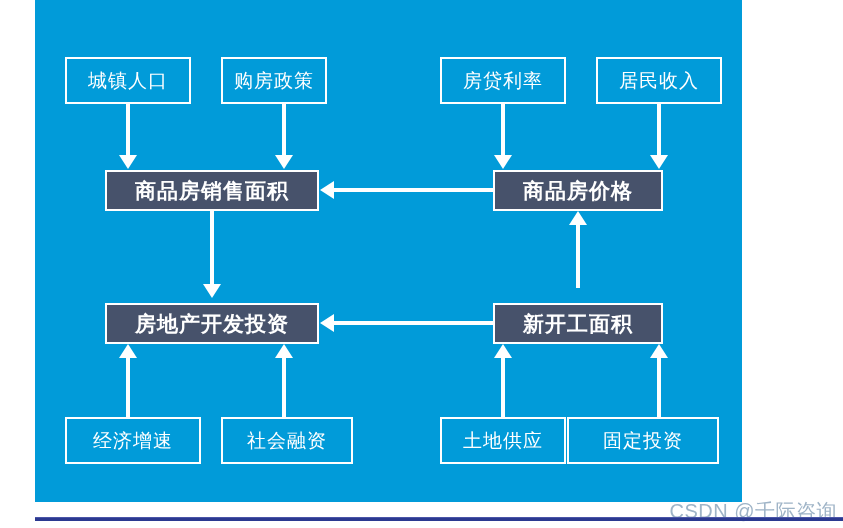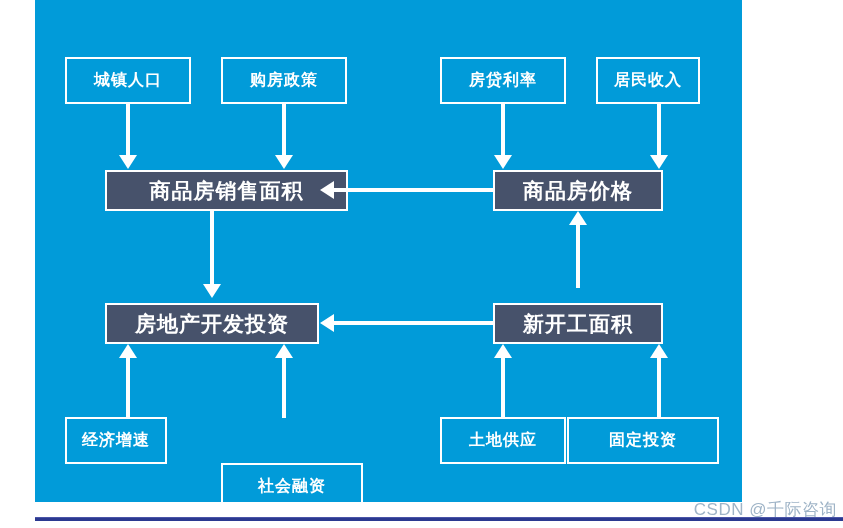--- a/index.html
+++ b/index.html
@@ -46,22 +46,22 @@
     display: flex;
     align-items: center;
     justify-content: center;
     color: #ffffff;
     white-space: nowrap;
     letter-spacing: 1px;
   }
   .node.light {
     border: 2px solid #ffffff;
     background: transparent;
-    font-size: 16px;
-    font-weight: bold;
+    font-size: 19px;
+    font-weight: normal;
     height: 47px;
   }
   .node.dark {
     border: 2px solid #ffffff;
     background: #47526b;
     font-size: 21px;
     font-weight: bold;
     height: 41px;
   }
   
@@ -93,60 +93,60 @@
   .arrow-left {
     border-top: 9px solid transparent;
     border-bottom: 9px solid transparent;
     border-right: 14px solid #ffffff;
   }
   
   #watermark {
     position: absolute;
     right: 6px;
     top: 498px;
-    font-size: 17px;
+    font-size: 20px;
     color: #9fb4c7;
     font-family: "Liberation Sans", "DejaVu Sans", sans-serif;
     letter-spacing: 0.5px;
     white-space: nowrap;
   }
 </style>
 </head>
 <body>
 
 <div id="stage">
 
   <div id="panel">
 
     <div class="node light" style="left:30px; top:57px; width:126px;">
       <span>城镇人口</span>
     </div>
-    <div class="node light" style="left:186px; top:57px; width:126px;">
+    <div class="node light" style="left:186px; top:57px; width:106px;">
       <span>购房政策</span>
     </div>
     <div class="node light" style="left:405px; top:57px; width:126px;">
       <span>房贷利率</span>
     </div>
-    <div class="node light" style="left:561px; top:57px; width:104px;">
+    <div class="node light" style="left:561px; top:57px; width:126px;">
       <span>居民收入</span>
     </div>
 
     <div class="vline" style="left:91px; top:104px; height:55px;"></div>
     <div class="arrow-down" style="left:84px; top:155px;"></div>
 
     <div class="vline" style="left:247px; top:104px; height:55px;"></div>
     <div class="arrow-down" style="left:240px; top:155px;"></div>
 
     <div class="vline" style="left:466px; top:104px; height:55px;"></div>
     <div class="arrow-down" style="left:459px; top:155px;"></div>
 
     <div class="vline" style="left:622px; top:104px; height:55px;"></div>
     <div class="arrow-down" style="left:615px; top:155px;"></div>
 
-    <div class="node dark" style="left:70px; top:170px; width:243px;">
+    <div class="node dark" style="left:70px; top:170px; width:214px;">
       <span>商品房销售面积</span>
     </div>
     <div class="node dark" style="left:458px; top:170px; width:170px;">
       <span>商品房价格</span>
     </div>
 
     <div class="hline" style="left:298px; top:188px; width:160px;"></div>
     <div class="arrow-left" style="left:285px; top:181px;"></div>
 
     <div class="vline" style="left:175px; top:211px; height:77px;"></div>
@@ -170,24 +170,24 @@
 
     <div class="vline" style="left:247px; top:356px; height:62px;"></div>
     <div class="arrow-up" style="left:240px; top:344px;"></div>
 
     <div class="vline" style="left:466px; top:356px; height:62px;"></div>
     <div class="arrow-up" style="left:459px; top:344px;"></div>
 
     <div class="vline" style="left:622px; top:356px; height:62px;"></div>
     <div class="arrow-up" style="left:615px; top:344px;"></div>
 
-    <div class="node light" style="left:30px; top:417px; width:102px;">
+    <div class="node light" style="left:30px; top:417px; width:136px;">
       <span>经济增速</span>
     </div>
-    <div class="node light" style="left:186px; top:417px; width:142px;margin-top:46px;">
+    <div class="node light" style="left:186px; top:417px; width:132px;">
       <span>社会融资</span>
     </div>
     <div class="node light" style="left:405px; top:417px; width:126px;text-align:right;">
       <span>土地供应</span>
     </div>
     <div class="node light" style="left:532px; top:417px; width:152px;">
       <span>固定投资</span>
     </div>
 
   </div>

